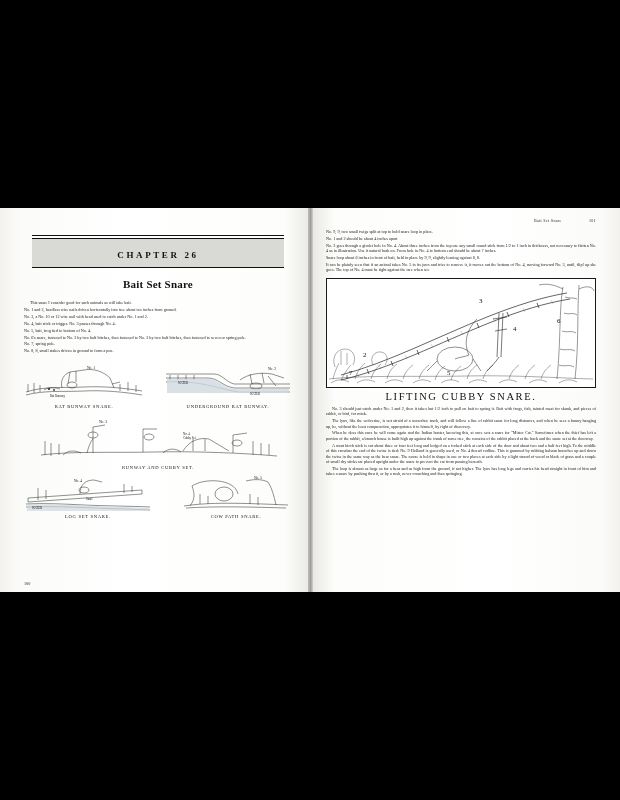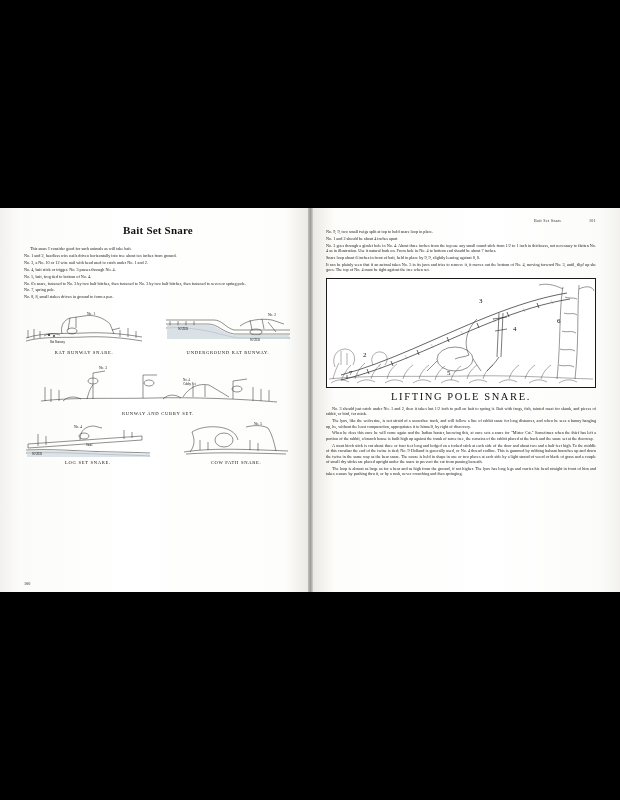--- a/index.html
+++ b/index.html
@@ -171,20 +171,23 @@
 </style>
 </head>
 <body>
 
 <div class="stage">
 
   <div class="book">
 
     <div class="page page-left">
 
+      <div class="chapter-banner">
+        <span>CHAPTER 26</span>
+      </div>
 
       <div class="chapter-title">Bait Set Snare</div>
 
       <div class="body-text">
         <p class="indent">This snare I consider good for such animals as will take bait.</p>
         <p>No. 1 and 2, headless wire nails driven horizontally into tree about ten inches from ground.</p>
         <p>No. 3, a No. 10 or 12 wire nail with head used to catch under No. 1 and 2.</p>
         <p>No. 4, bait stick or trigger. No. 3 passes through No. 4.</p>
         <p>No. 5, bait, frog tied to bottom of No. 4.</p>
         <p>No. 6's snare, fastened to No. 3 by two half hitches, then fastened to No. 3 by two half hitches, then fastened to seven or spring pole.</p>
@@ -402,21 +405,21 @@
 
           <text class="num" x="36" y="78">2</text>
           <text class="num" x="152" y="24">3</text>
           <text class="num" x="186" y="52">4</text>
           <text class="num" x="22" y="96">7</text>
           <text class="num" x="230" y="44">6</text>
           <text class="num" x="120" y="96">5</text>
         </svg>
       </div>
 
-      <div class="big-cap">LIFTING POLE SNARE.</div>
+      <div class="big-cap">LIFTING CUBBY SNARE.</div>
 
       <div class="body-text">
         <p class="indent">No. 3 should just catch under No. 1 and 2, then it takes but 1/2 inch to pull on bait to spring it. Bait with frogs, fish, tainted meat for skunk, and pieces of rabbit, or bird, for mink.</p>
         <p class="indent">The lynx, like the wolverine, is not afraid of a snowshoe track, and will follow a line of rabbit snare for long distances, and when he sees a bunny hanging up, he, without the least compunction, appropriates it to himself, by right of discovery.</p>
         <p class="indent">When he does this once he will come again and the Indian hunter, knowing this, at once sets a snare for "Mister Cat." Sometimes when the thief has left a portion of the rabbit, a branch house is built high up against the trunk of some tree, the remains of the rabbit placed at the back and the snare set at the doorway.</p>
         <p class="indent">A stout birch stick is cut about three or four feet long and lodged on a forked stick at each side of the door and about two and a half feet high. To the middle of this crossbar the end of the twine is tied; No. 9 Holland is generally used, or No. 4 thread codline. This is gummed by rubbing balsam branches up and down the twine in the same way as the bear snare. The noose is held in shape in one or two places at each side by a light strand of wood or blade of grass and a couple of small dry sticks are placed upright under the snare to prevent the cat from passing beneath.</p>
         <p class="indent">The loop is almost as large as for a bear and as high from the ground, if not higher. The lynx has long legs and carries his head straight in front of him and takes a snare by pushing thru it, or by a rush, never crouching and then springing.</p>
       </div>
     </div>
   </div>

